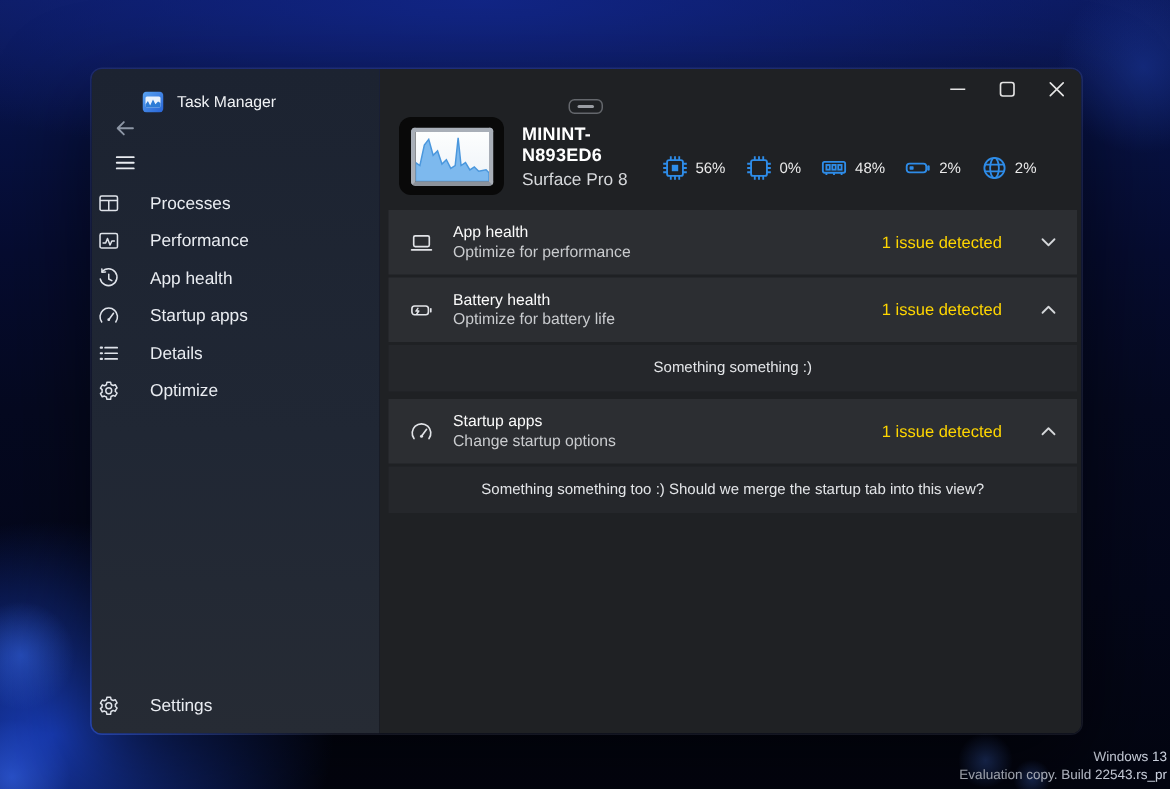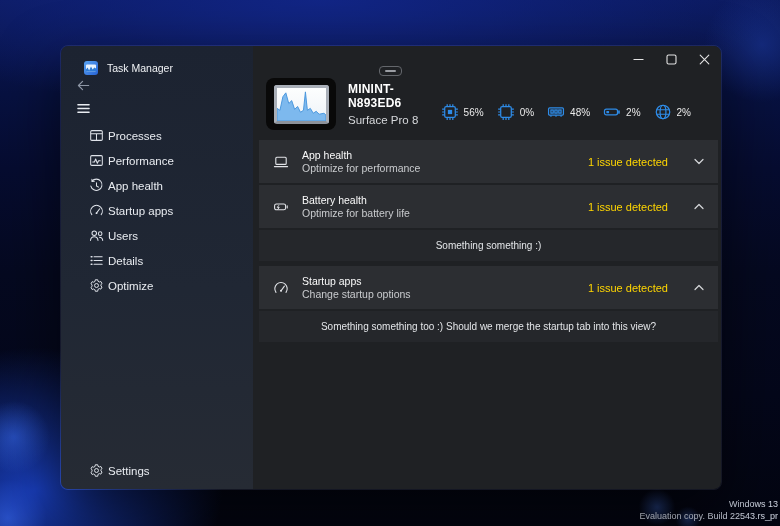--- a/index.html
+++ b/index.html
@@ -22,29 +22,29 @@
   .watermark { position:absolute; right:2px; bottom:3px; text-align:right; font-size:9px;
     line-height:1.4; color:#e3e9f6; opacity:.9; white-space:nowrap; }
   
   .window { position:absolute; left:60px; top:45px; width:662px; height:445px;
     border-radius:8px; overflow:hidden; display:flex;
     border:1px solid rgba(255,255,255,.07);
     box-shadow:0 24px 60px rgba(0,0,0,.55); }
   
   .sidebar { position:relative; width:192px; flex-shrink:0; color:#e8eaee;
     background:linear-gradient(180deg,#1c2331 0%, #202734 55%, #262b34 100%); }
-  .sb-title { display:flex; align-items:center; gap:9px; padding:15px 0 0 23px;
+  .sb-title { display:flex; align-items:center; gap:9px; padding:15px 0 0 34px;
     font-size:10.5px; color:#f0f2f5; }
   .tm-ico { width:14px; height:14px; display:block; }
   .icon-btn { position:absolute; left:10px; background:none; border:none; cursor:pointer;
     width:24px; height:20px; display:flex; align-items:center; justify-content:center; }
   .back-btn { top:29px; color:#8d96a5; }
   .burger-btn { top:52px; color:#e9ecf1; }
   .nav { position:absolute; top:77px; left:0; right:0; }
-  .nav-item { display:flex; align-items:center; gap:4px; height:25px; padding-left:28px;
+  .nav-item { display:flex; align-items:center; gap:20px; height:25px; padding-left:4px;
     font-size:11.5px; color:#e9ecf1; cursor:pointer; }
   .nico { width:15px; height:15px; color:#dfe3ea; flex-shrink:0; display:flex; }
   .nico svg { width:15px; height:15px; }
   .settings-item { position:absolute; bottom:6px; left:0; right:0; }
   
   .main { position:relative; flex:1; background:#1f2124; }
   .caption { position:absolute; top:0; right:0; display:flex; z-index:3; }
   .caption button { width:33px; height:26px; background:none; border:none; color:#e4e4e4;
     display:flex; align-items:center; justify-content:center; cursor:pointer; }
   .pill { position:absolute; left:126px; top:20px; width:23px; height:10px;
@@ -156,31 +156,20 @@
             <svg viewBox="0 0 16 16" fill="none" stroke="currentColor" stroke-width="1.1" stroke-linecap="round" stroke-linejoin="round">
               <path d="M3 12.4a6.2 6.2 0 1 1 10 0"></path>
               <path d="M8 10.8l3.4-4.6"></path>
               <circle cx="8" cy="10.8" r="1" fill="currentColor" stroke="none"></circle>
             </svg>
           </span>
           <span>Startup apps</span>
         </div>
         <div class="nav-item">
           <span class="nico">
-            <svg viewBox="0 0 16 16" fill="none" stroke="currentColor" stroke-width="1.1" stroke-linecap="round" stroke-linejoin="round">
-              <circle cx="5.6" cy="5.6" r="2.4"></circle>
-              <path d="M1.6 13.2c.3-2.4 2-3.8 4-3.8s3.7 1.4 4 3.8"></path>
-              <circle cx="11.9" cy="6" r="1.9"></circle>
-              <path d="M11.2 9.8c1.9 0 3.2 1.3 3.4 3.4"></path>
-            </svg>
-          </span>
-          <span>Users</span>
-        </div>
-        <div class="nav-item">
-          <span class="nico">
             <svg viewBox="0 0 16 16" fill="none" stroke="currentColor" stroke-width="1.2" stroke-linecap="round">
               <path d="M5.4 4H14M5.4 8H14M5.4 12H14"></path>
               <path d="M2.3 4h.9M2.3 8h.9M2.3 12h.9" stroke-width="1.5"></path>
             </svg>
           </span>
           <span>Details</span>
         </div>
         <div class="nav-item">
           <span class="nico">
             <svg viewBox="0 0 16 16" fill="none" stroke="currentColor" stroke-width="1.05" stroke-linejoin="round">

